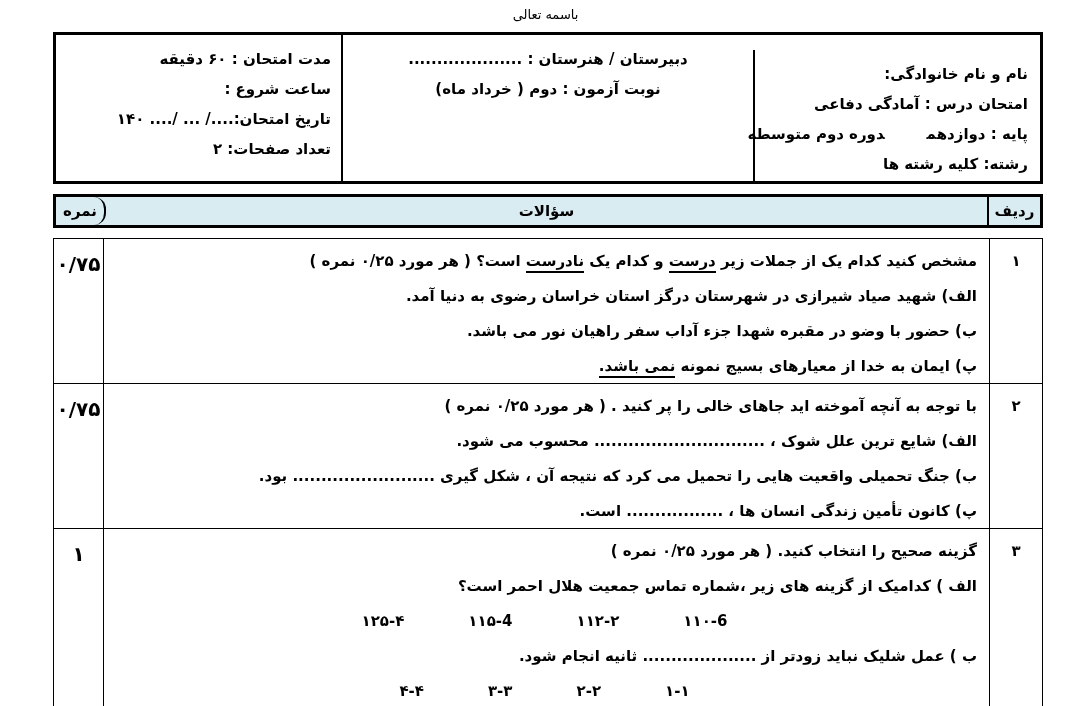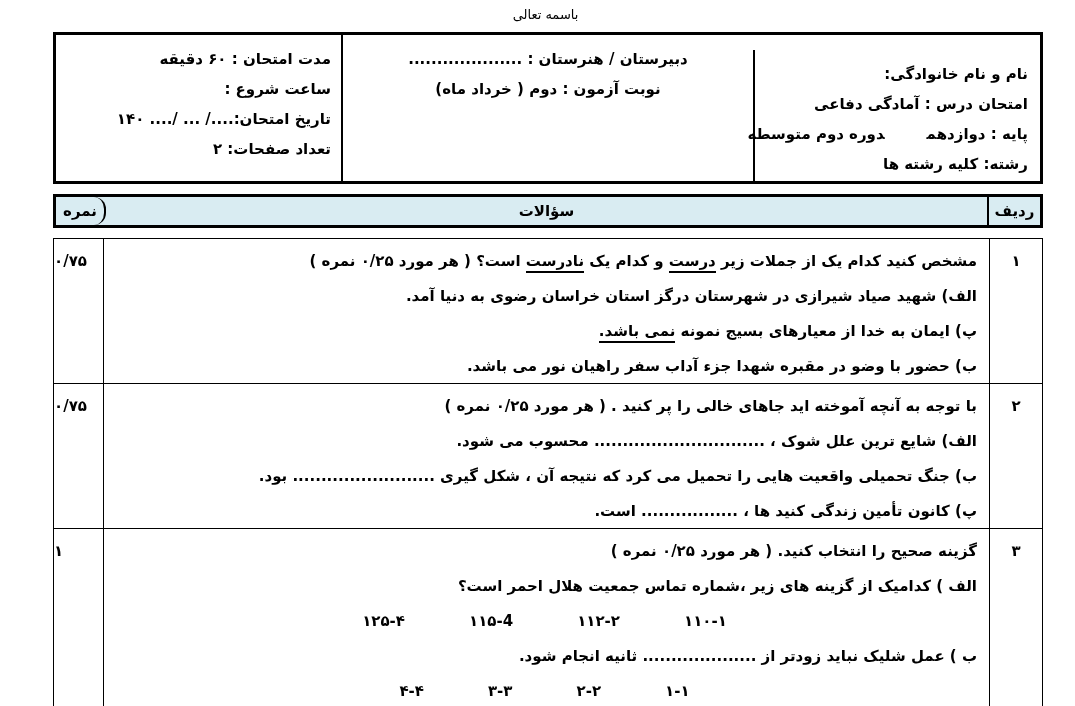--- a/index.html
+++ b/index.html
@@ -63,22 +63,22 @@
     border-bottom: none;
     display: flex; flex-direction: column;
     background: #fff;
   }
   .qrow { display: flex; border-bottom: 1.5px solid var(--ink,#000); }
   .qrow:nth-child(1), .qrow:nth-child(2) { height: 145px; }
   .qrow:last-child { flex: 1; border-bottom: none; }
   .cell-num   { width: 53px; border-left: 1.5px solid var(--ink,#000); text-align: center;
                 padding-top: 13px; font-weight: bold; font-size: 15px; }
   .cell-content { flex: 1; padding: 5px 12px 0 8px; overflow: hidden; }
-  .cell-score { width: 50px; border-right: 1.5px solid var(--ink,#000); text-align: left;
-                padding-top: 13px; font-weight: bold; font-size: 15px; }
+  .cell-score { width: 50px; border-right: 1.5px solid var(--ink,#000); text-align: center;
+                padding-top: 13px; font-weight: bold; font-size: 20px; }
   .qline { height: 35px; line-height: 35px; font-weight: bold; font-size: 15px; white-space: nowrap; }
   .qline .u { border-bottom: 2px solid var(--ink,#000); padding-bottom: 1px; }
   .qline.opts { display: flex; justify-content: center; gap: 64px; }
 </style>
 </head>
 <body>
 
 <div class="page">
 
   <div class="bismillah">باسمه تعالی</div>
@@ -111,44 +111,44 @@
     <div class="qh-cell qh-q">سؤالات</div>
     <div class="qh-cell qh-score">نمره</div>
   </div>
 
   <div class="qbody">
     <div class="qrow">
       <div class="cell-num">۱</div>
       <div class="cell-content">
           <div class="qline"><span>مشخص کنید کدام یک از جملات زیر </span><span class="u">درست</span><span> و کدام یک </span><span class="u">نادرست</span><span> است؟ ( هر مورد ۰/۲۵ نمره )</span></div>
           <div class="qline"><span>الف) شهید صیاد شیرازی در شهرستان درگز استان خراسان رضوی به دنیا آمد.</span></div>
+          <div class="qline"><span>ب) حضور با وضو در مقبره شهدا جزء آداب سفر راهیان نور می باشد.</span></div>
           <div class="qline"><span>پ) ایمان به خدا از معیارهای بسیج نمونه </span><span class="u">نمی باشد.</span></div>
-          <div class="qline"><span>ب) حضور با وضو در مقبره شهدا جزء آداب سفر راهیان نور می باشد.</span></div>
         </div>
       <div class="cell-score">۰/۷۵</div>
     </div>
 
     <div class="qrow">
       <div class="cell-num">۲</div>
       <div class="cell-content">
           <div class="qline"><span>با توجه به آنچه آموخته اید جاهای خالی را پر کنید . ( هر مورد ۰/۲۵ نمره )</span></div>
           <div class="qline"><span>الف) شایع ترین علل شوک ، .............................. محسوب می شود.</span></div>
           <div class="qline"><span>ب) جنگ تحمیلی واقعیت هایی را تحمیل می کرد که نتیجه آن ، شکل گیری ......................... بود.</span></div>
-          <div class="qline"><span>پ) کانون تأمین زندگی کنید ها ، ................. است.</span></div>
+          <div class="qline"><span>پ) کانون تأمین زندگی انسان ها ، ................. است.</span></div>
         </div>
       <div class="cell-score">۰/۷۵</div>
     </div>
 
     <div class="qrow">
       <div class="cell-num">۳</div>
       <div class="cell-content">
           <div class="qline"><span>گزینه صحیح را انتخاب کنید. ( هر مورد ۰/۲۵ نمره )</span></div>
           <div class="qline"><span>الف ) کدامیک از گزینه های زیر ،شماره تماس جمعیت هلال احمر است؟</span></div>
           <div class="qline opts">
-            <span dir="ltr">۱۱۰-۱</span>
+            <span dir="ltr">۱۱۰-6</span>
             <span dir="ltr">۱۱۲-۲</span>
             <span dir="ltr">۱۱۵-4</span>
             <span dir="ltr">۱۲۵-۴</span>
           </div>
           <div class="qline"><span>ب ) عمل شلیک نباید زودتر از .................... ثانیه انجام شود.</span></div>
           <div class="qline opts">
             <span dir="ltr">۱-۱</span>
             <span dir="ltr">۲-۲</span>
             <span dir="ltr">۳-۳</span>
             <span dir="ltr">۴-۴</span>

